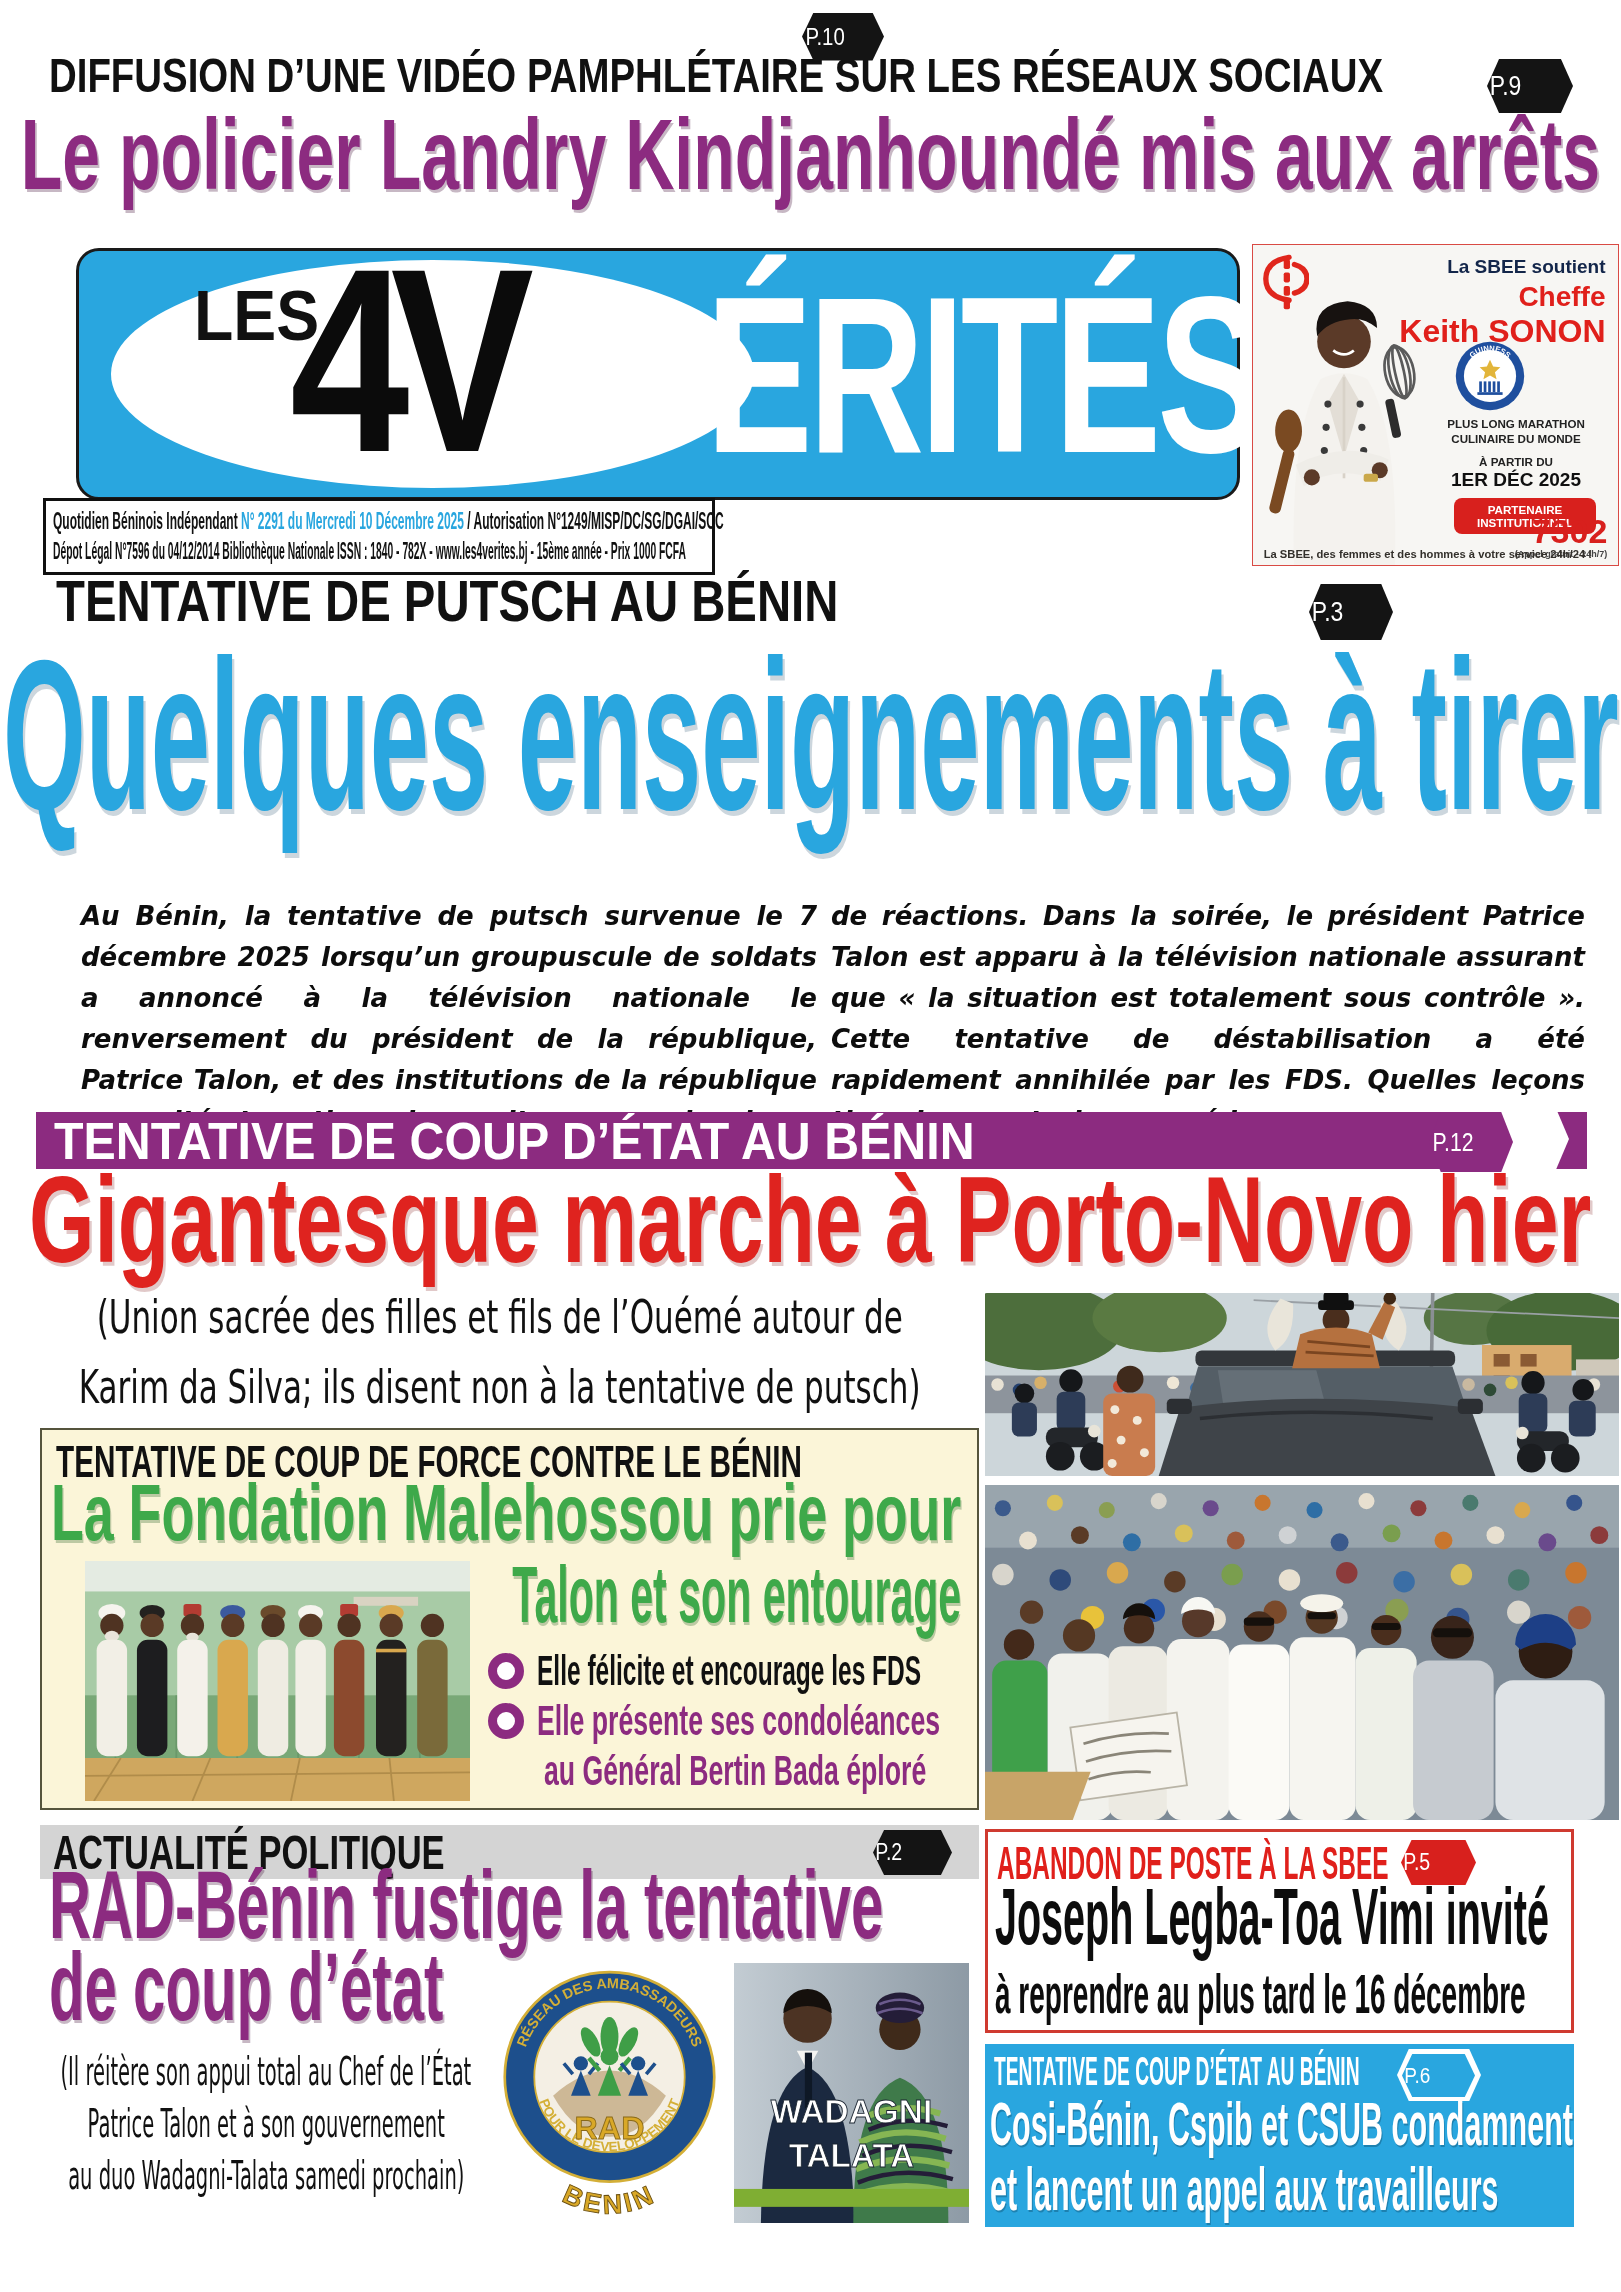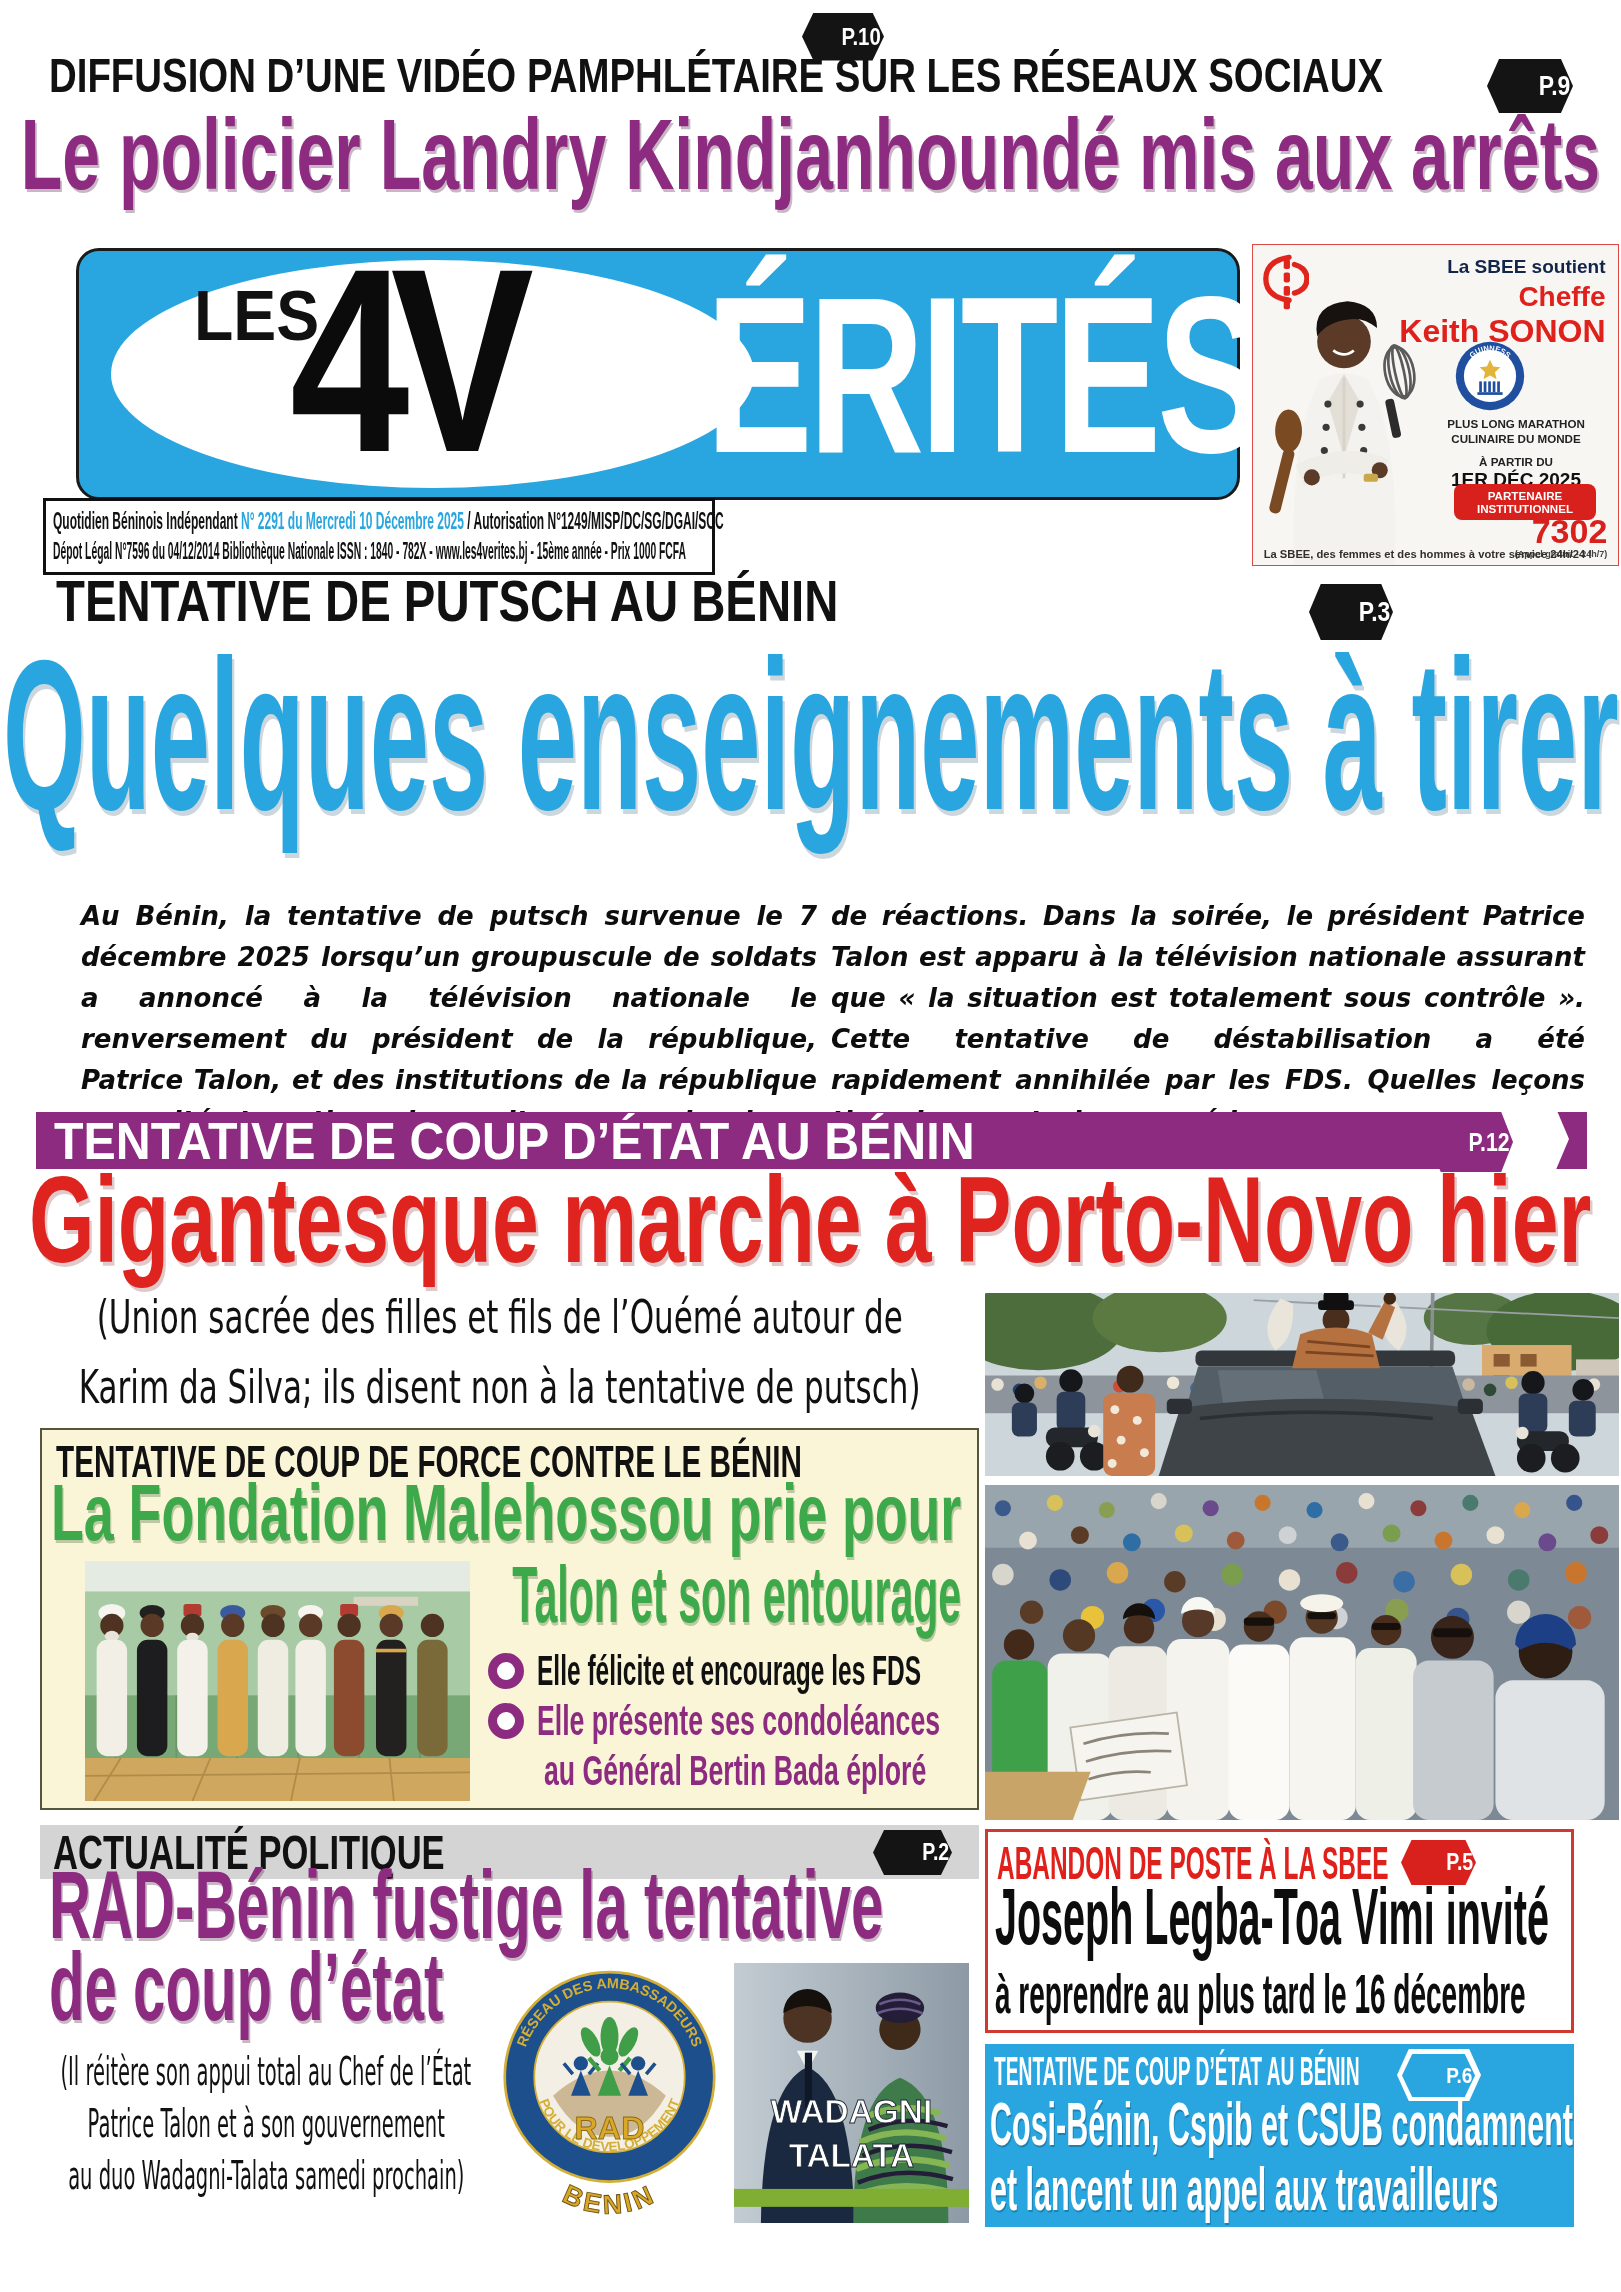--- a/index.html
+++ b/index.html
@@ -3,21 +3,21 @@
 <meta charset="utf-8">
 <style>
   html,body{margin:0;padding:0;background:#e8e8e8;}
   #page{position:relative;width:1621px;height:2293px;background:#ffffff;overflow:hidden;
         font-family:"Liberation Sans",sans-serif;color:#111;}
   .abs{position:absolute;}
   .nw{white-space:nowrap;display:inline-block;line-height:1;}
   .flexc{display:flex;justify-content:center;}
   .hl{font-weight:bold;line-height:1;white-space:nowrap;display:inline-block;}
   .hex{position:absolute;clip-path:polygon(14% 0,86% 0,100% 50%,86% 100%,14% 100%,0 50%);
-       display:flex;align-items:center;justify-content:flex-end;color:#fff;font-weight:bold;}
+       display:flex;align-items:center;justify-content:flex-start;color:#fff;font-weight:normal;}
   .hex .t{display:inline-block;transform:scaleX(.85);}
   
   #kicker1{left:49px;top:52px;}
   #kicker1 .t{font-size:48px;font-weight:bold;transform:scaleX(.8);transform-origin:left top;}
   #badge1{left:1487px;top:59px;width:86px;height:54px;background:#141414;font-size:27px;}
   #hl1{left:0;top:104px;width:1621px;}
   #hl1 .t{font-size:100px;color:#8C2B80;transform:scaleX(.68);text-shadow:2.7px 2.7px 0 rgba(70,20,60,.3);}
   
   #masthead{left:76px;top:248px;width:1164px;height:252px;background:#29A6DF;
             border:3.6px solid #1a1a1a;border-radius:23px;box-sizing:border-box;}
@@ -109,21 +109,21 @@
   #ad-support{right:12.5px;top:10.7px;font-size:19px;color:#13264a;font-weight:bold;}
   #ad-cheffe{right:12.5px;top:36px;font-size:28px;color:#E0201B;font-weight:bold;}
   #ad-name{right:12.5px;top:68px;font-size:32px;color:#E0201B;font-weight:bold;}
   #ad-chef{left:5.4px;top:50px;width:172px;height:270px;}
   #ad-gb{left:201px;top:95px;width:72px;height:72px;}
   .adc{position:absolute;left:177px;width:172px;text-align:center;font-weight:bold;color:#222;}
   #ad-m1{top:172px;font-size:11.6px;}
   #ad-m2{top:187px;font-size:11.6px;}
   #ad-from{top:210px;font-size:11.6px;}
   #ad-date{top:224px;font-size:19px;color:#101010;}
-  #ad-btn{left:201px;top:239px;width:142px;height:36px;background:#D8201D;border-radius:8px;color:#fff;
+  #ad-btn{left:201px;top:253px;width:142px;height:36px;background:#D8201D;border-radius:8px;color:#fff;
           display:flex;flex-direction:column;align-items:center;justify-content:center;font-size:11.6px;font-weight:bold;line-height:13.4px;}
   #ad-num{right:10.7px;top:269px;font-size:34px;color:#D8201D;font-weight:bold;line-height:1;}
   #ad-call{right:10.7px;top:304px;font-size:9px;color:#444;font-weight:bold;}
   #ad-tag{left:10.7px;top:303px;font-size:11.2px;color:#33302b;font-weight:bold;}
 </style>
 </head>
 <body>
 
 <div id="page">
 

